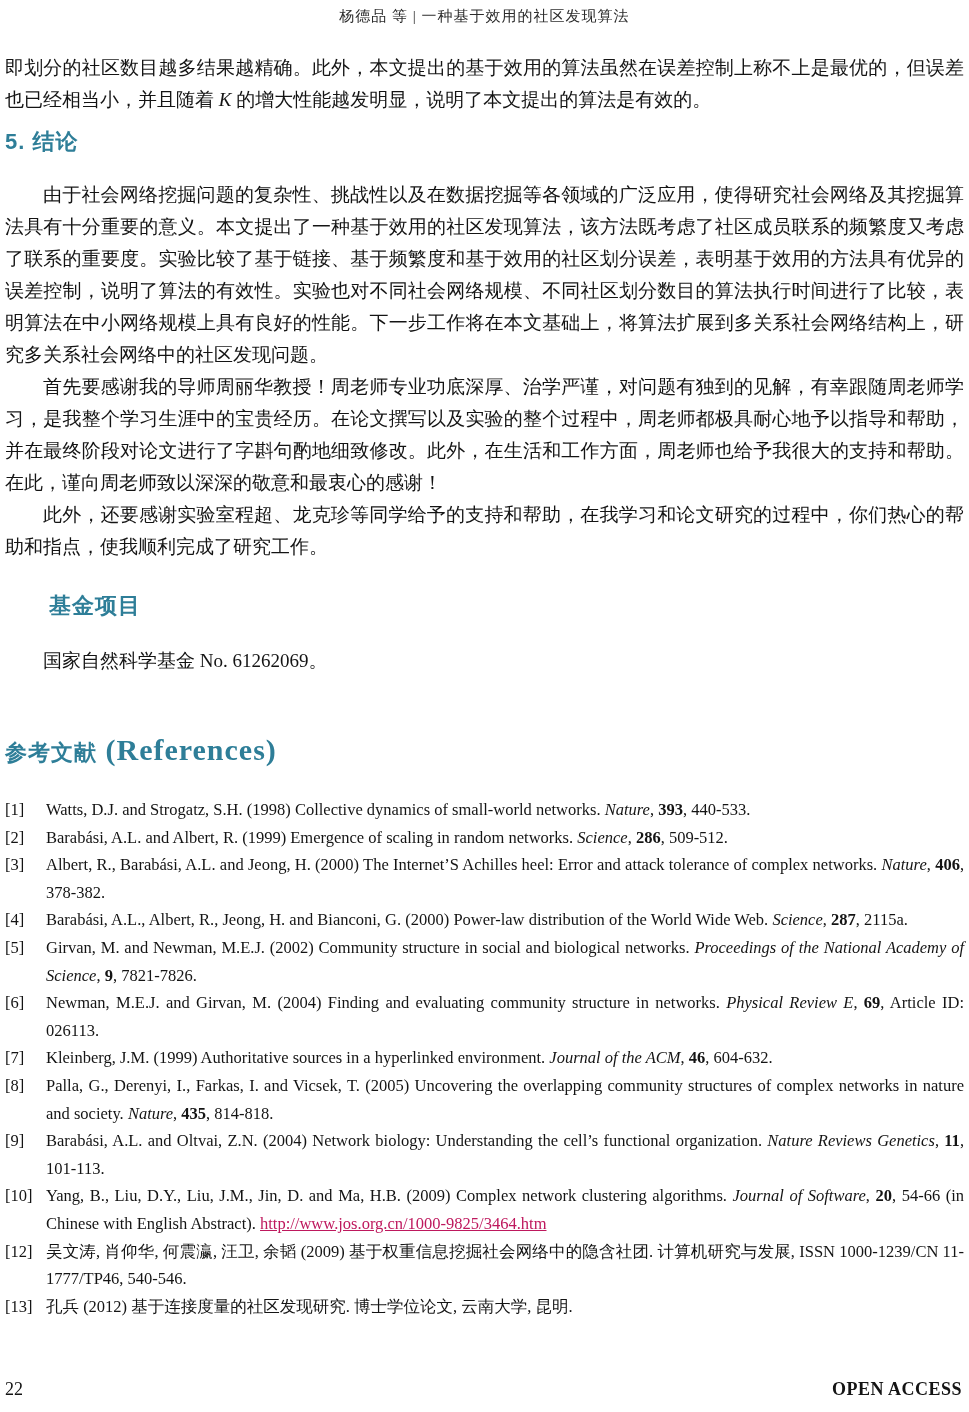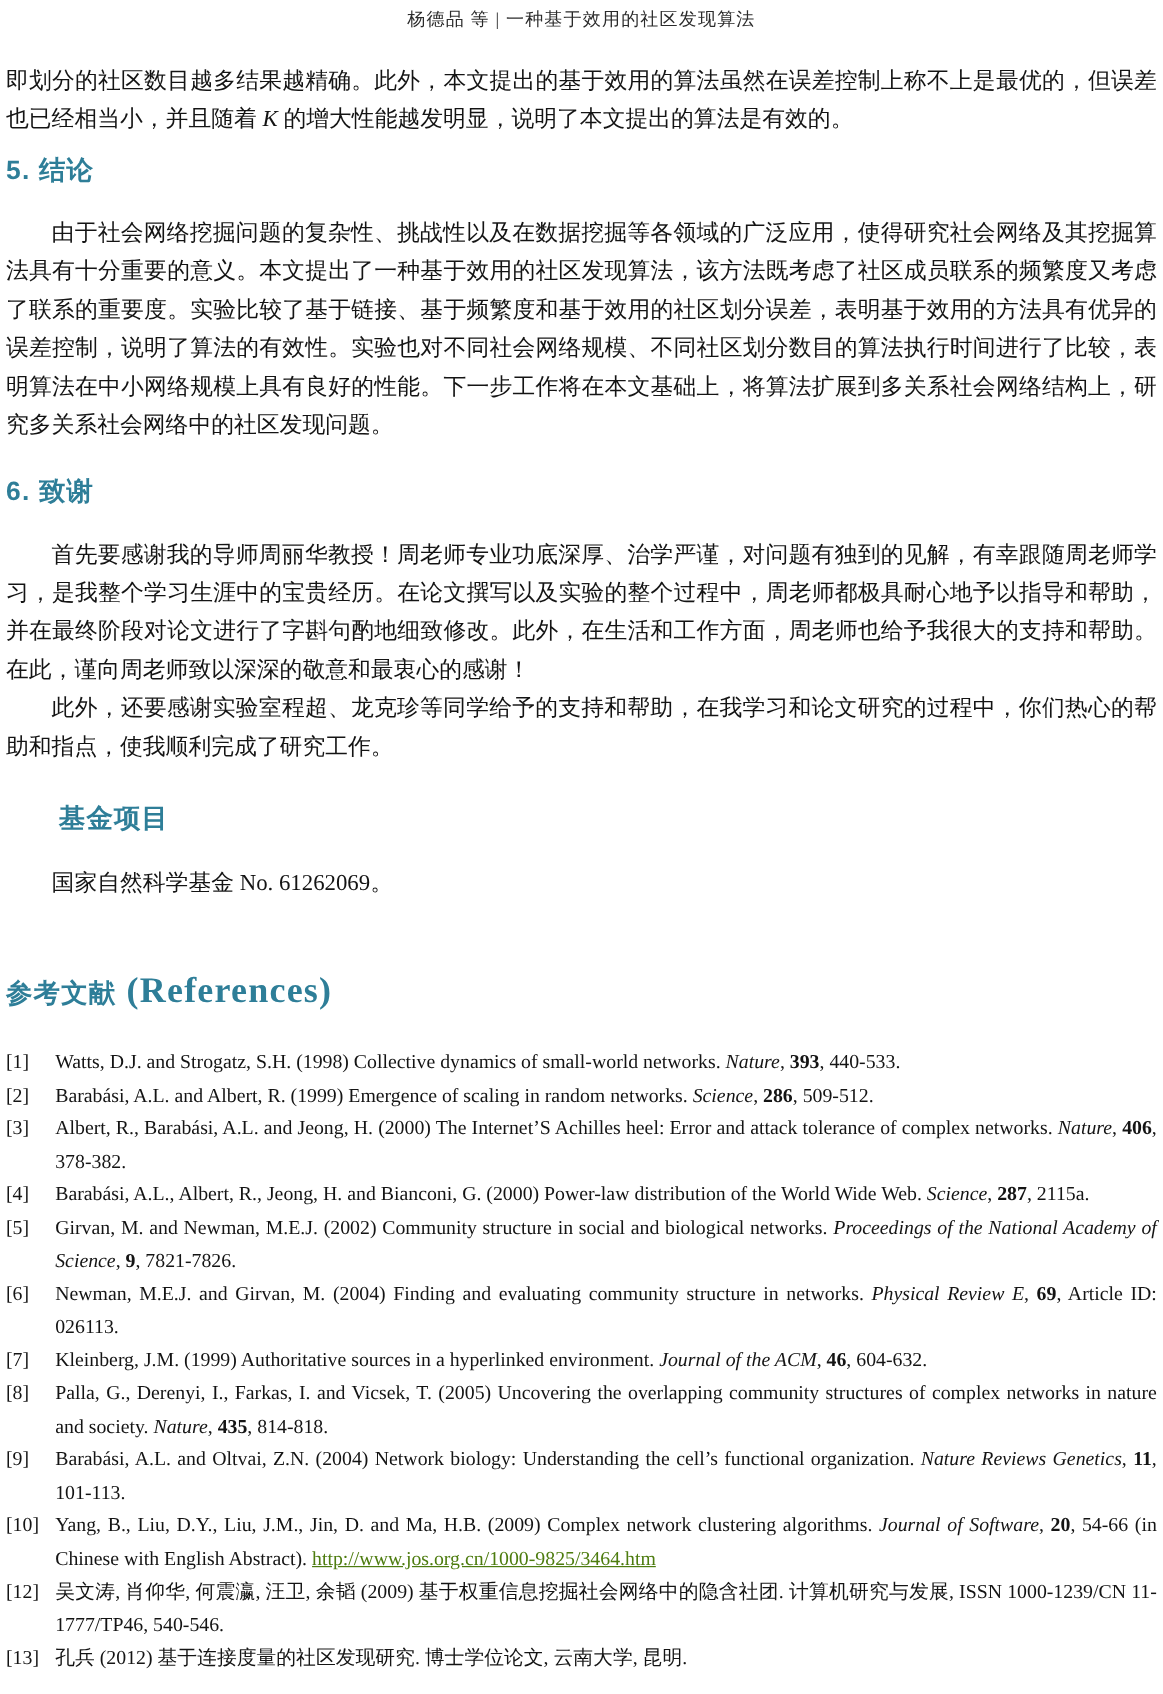--- a/index.html
+++ b/index.html
@@ -52,21 +52,21 @@
   li.ref {
     display: flex;
     font-size: 16.5px;
     line-height: 27.6px;
     margin-bottom: 0;
   }
   .ref-num { flex: none; width: 41px; }
   .ref-body { flex: 1; text-align: justify; }
   .it { font-style: italic; }
   .bd { font-weight: bold; }
-  a.ref-link { color: #4d7c0f; text-decoration: underline; }
+  a.ref-link { color: #be185d; text-decoration: underline; }
 
   .page-footer {
     position: absolute;
     left: 5px; right: 7px; bottom: 12px;
     display: flex;
     justify-content: space-between;
     align-items: baseline;
     font-size: 18px;
   }
   .open-access {
@@ -83,21 +83,20 @@
   <div class="running-header">
     <span>杨德品 等 | 一种基于效用的社区发现算法</span>
   </div>
 
   <p class="body-para intro"><span>即划分的社区数目越多结果越精确。此外，本文提出的基于效用的算法虽然在误差控制上称不上是最优的，但误差也已经相当小，并且随着 </span><span class="k-var">K</span><span> 的增大性能越发明显，说明了本文提出的算法是有效的。</span></p>
 
   <h2 class="sec-heading h-conclusion">5. 结论</h2>
 
   <p class="body-para indent">由于社会网络挖掘问题的复杂性、挑战性以及在数据挖掘等各领域的广泛应用，使得研究社会网络及其挖掘算法具有十分重要的意义。本文提出了一种基于效用的社区发现算法，该方法既考虑了社区成员联系的频繁度又考虑了联系的重要度。实验比较了基于链接、基于频繁度和基于效用的社区划分误差，表明基于效用的方法具有优异的误差控制，说明了算法的有效性。实验也对不同社会网络规模、不同社区划分数目的算法执行时间进行了比较，表明算法在中小网络规模上具有良好的性能。下一步工作将在本文基础上，将算法扩展到多关系社会网络结构上，研究多关系社会网络中的社区发现问题。</p>
 
-  <h2 class="sec-heading h-ack">6. 致谢</h2>
 
   <p class="body-para indent">首先要感谢我的导师周丽华教授！周老师专业功底深厚、治学严谨，对问题有独到的见解，有幸跟随周老师学习，是我整个学习生涯中的宝贵经历。在论文撰写以及实验的整个过程中，周老师都极具耐心地予以指导和帮助，并在最终阶段对论文进行了字斟句酌地细致修改。此外，在生活和工作方面，周老师也给予我很大的支持和帮助。在此，谨向周老师致以深深的敬意和最衷心的感谢！</p>
   <p class="body-para indent ack-p2">此外，还要感谢实验室程超、龙克珍等同学给予的支持和帮助，在我学习和论文研究的过程中，你们热心的帮助和指点，使我顺利完成了研究工作。</p>
 
   <h2 class="sec-heading h-fund">基金项目</h2>
 
   <p class="body-para indent">国家自然科学基金 No. 61262069。</p>
 
   <h2 class="sec-heading h-refs"><span>参考文献</span><span class="en"> (References)</span></h2>
 
@@ -145,14 +144,18 @@
       <li class="ref">
         <span class="ref-num">[12]</span>
         <span class="ref-body"><span>吴文涛, 肖仰华, 何震瀛, 汪卫, 余韬 (2009) 基于权重信息挖掘社会网络中的隐含社团. 计算机研究与发展, ISSN 1000-1239/CN 11-1777/TP46, 540-546.</span></span>
       </li>
       <li class="ref">
         <span class="ref-num">[13]</span>
         <span class="ref-body"><span>孔兵 (2012) 基于连接度量的社区发现研究. 博士学位论文, 云南大学, 昆明.</span></span>
       </li>
     </ol>
 
+  <div class="page-footer">
+    <span>22</span>
+    <span class="open-access">OPEN ACCESS</span>
+  </div>
 
 </div>
 
 </body></html>

